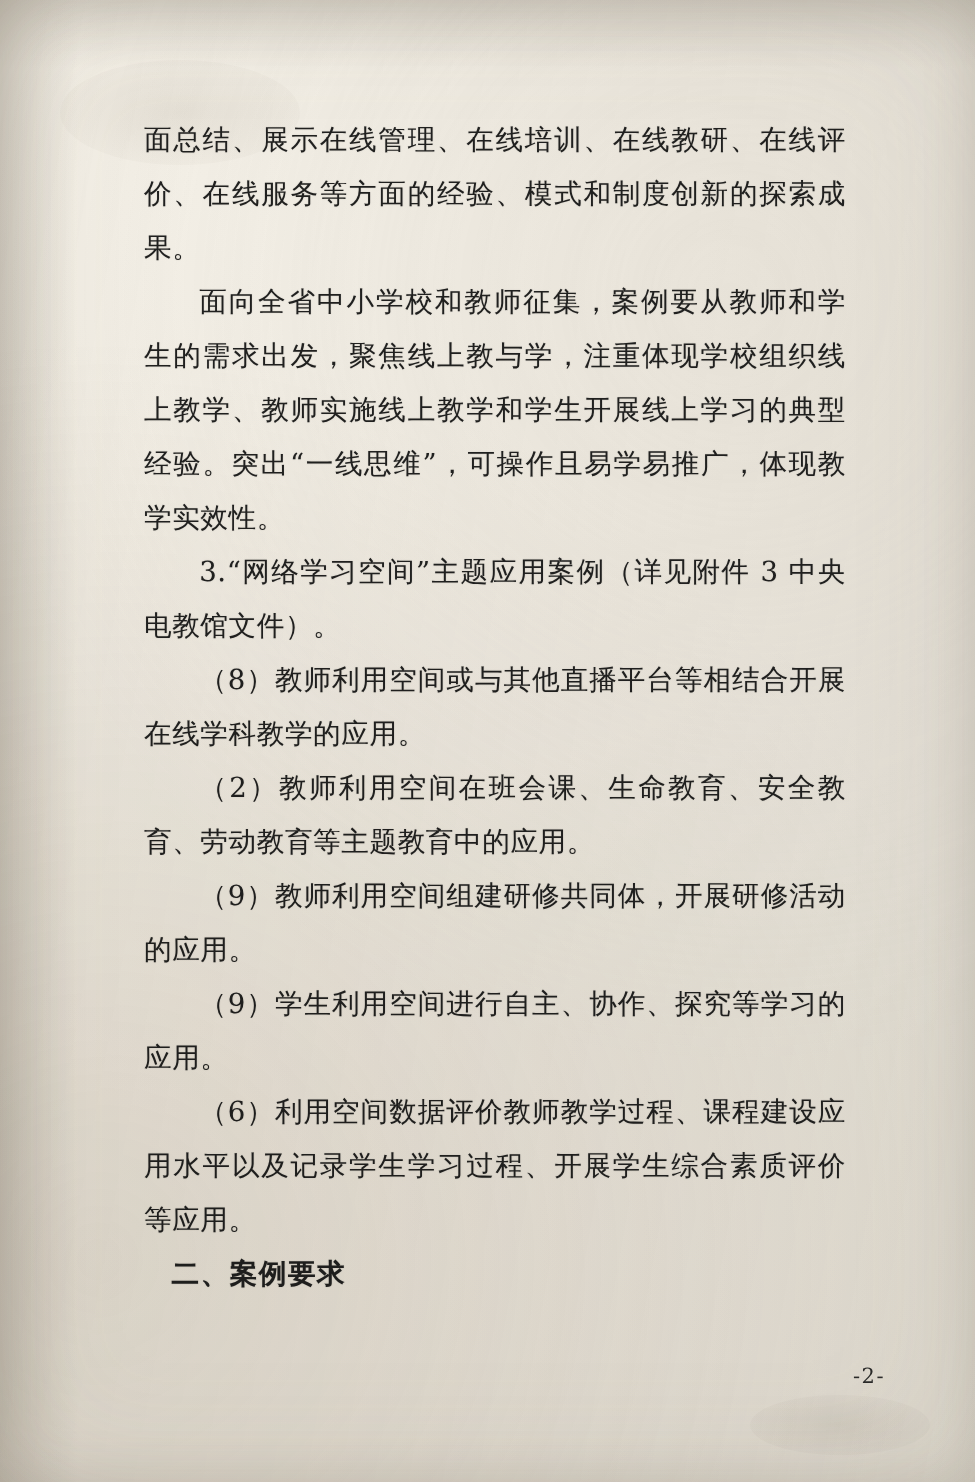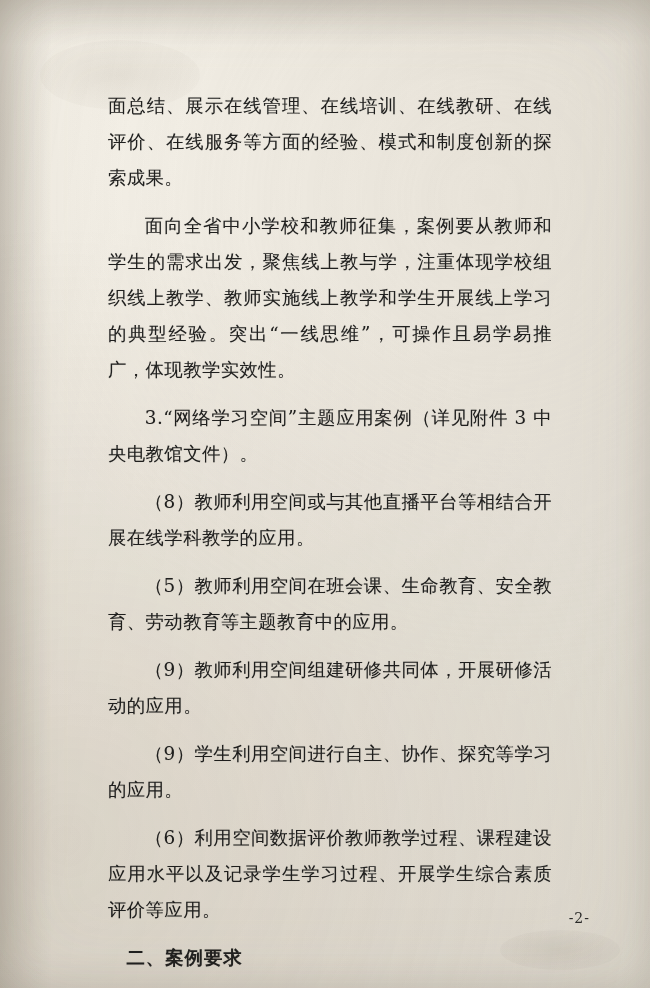--- a/index.html
+++ b/index.html
@@ -64,21 +64,21 @@
     width: 468px;
   }
 
   .para {
     font-size: 18.4px;
     line-height: 36px;
     color: #20201f;
     letter-spacing: 0.4px;
     text-align: justify;
     text-justify: inter-ideograph;
-    margin: 12px;
+    margin: 0;
     text-shadow: 0 0 1px rgba(40,40,40,0.18);
   }
   .indent2 {
     text-indent: 2em;
   }
   .indent1 {
     text-indent: 1em;
   }
   .heading {
     font-weight: bold;
@@ -114,21 +114,21 @@
   <div class="scan-top"></div>
   <div class="scan-left"></div>
   <div class="smudge s1"></div>
   <div class="smudge s2"></div>
 
   <div class="content">
     <p class="para">面总结、展示在线管理、在线培训、在线教研、在线评价、在线服务等方面的经验、模式和制度创新的探索成果。</p>
     <p class="para indent2">面向全省中小学校和教师征集，案例要从教师和学生的需求出发，聚焦线上教与学，注重体现学校组织线上教学、教师实施线上教学和学生开展线上学习的典型经验。突出“一线思维”，可操作且易学易推广，体现教学实效性。</p>
     <p class="para indent2">3.“网络学习空间”主题应用案例（详见附件 3 中央电教馆文件）。</p>
     <p class="para indent2">（8）教师利用空间或与其他直播平台等相结合开展在线学科教学的应用。</p>
-    <p class="para indent2">（5）教师利用空间在班会课、生命教育、安全教育、劳动教育等主题教育中的应用。</p>
+    <p class="para indent2">（2）教师利用空间在班会课、生命教育、安全教育、劳动教育等主题教育中的应用。</p>
     <p class="para indent2">（9）教师利用空间组建研修共同体，开展研修活动的应用。</p>
     <p class="para indent2">（9）学生利用空间进行自主、协作、探究等学习的应用。</p>
     <p class="para indent2">（6）利用空间数据评价教师教学过程、课程建设应用水平以及记录学生学习过程、开展学生综合素质评价等应用。</p>
     <p class="para indent1 heading">二、案例要求</p>
 
   </div>
 
   <div class="page-number">-2-</div>
 
   <div class="grain"></div>

